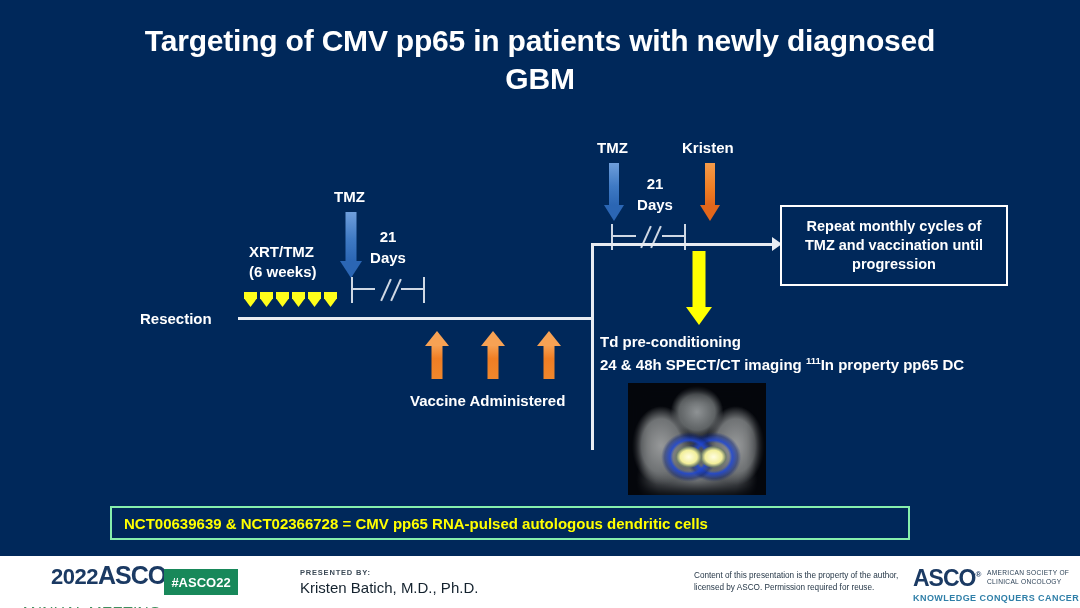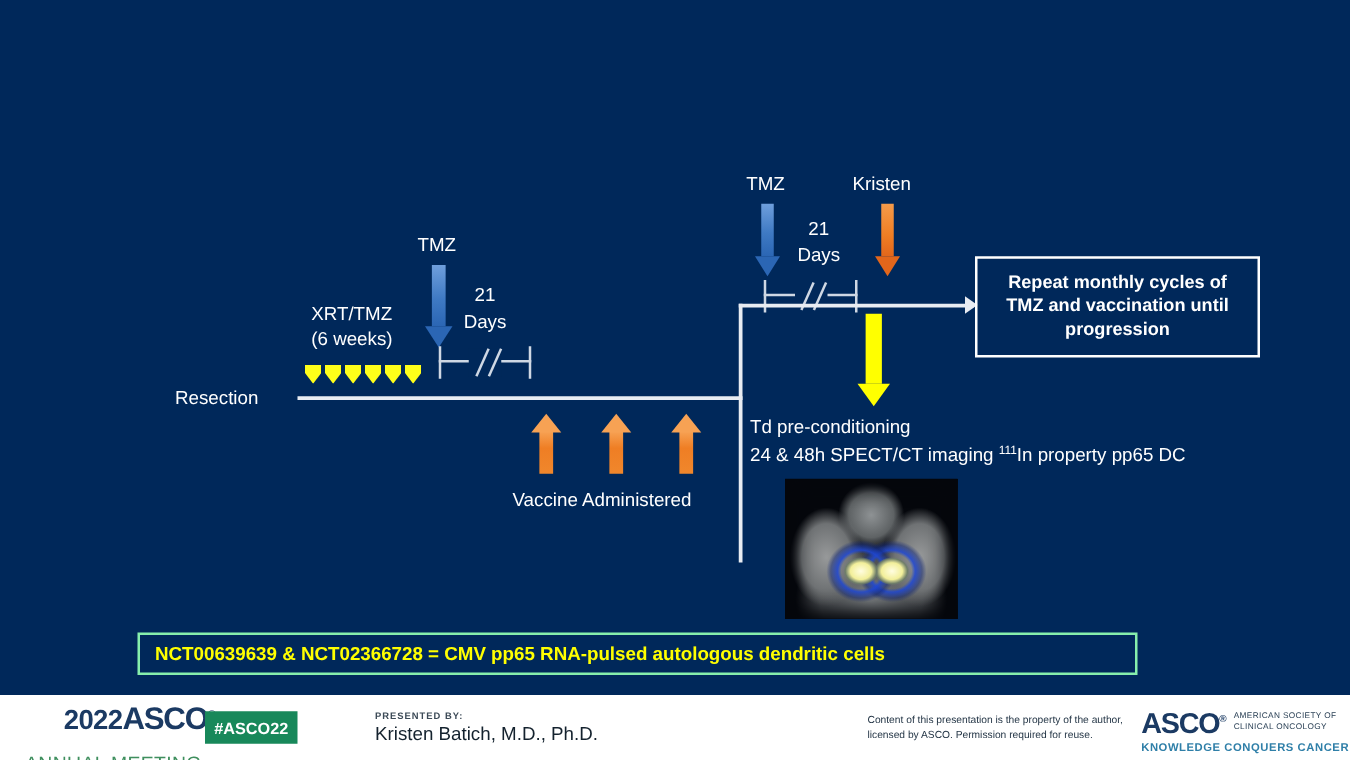--- a/index.html
+++ b/index.html
@@ -13,21 +13,21 @@
 
   
   #title{
     position:absolute;left:120px;top:22px;width:840px;
     text-align:center;color:#ffffff;
     font-size:30px;font-weight:bold;line-height:1.28;
     letter-spacing:-.2px;
   }
 
   
-  .lbl{position:absolute;color:#ffffff;font-weight:normal;white-space:pre;}
+  .lbl{position:absolute;color:#ffffff;font-weight:bold;white-space:pre;}
 
   
   .hline{position:absolute;background:#e8ecf2;height:3px;}
   .vline{position:absolute;background:#e8ecf2;width:3px;}
 
   
   .bracket{position:absolute;height:26px;}
   .bracket .bar{position:absolute;left:0;right:0;top:11px;height:2px;background:#cfd8e4;}
   .bracket .cap{position:absolute;top:0;width:2px;height:26px;background:#cfd8e4;}
   .bracket .capL{left:0;}
@@ -105,20 +105,21 @@
   #ascoLogoR .reg{font-size:8px;vertical-align:super;}
   #ascoLogoR .sub{position:absolute;left:74px;top:2px;font-size:6.6px;color:#2b4156;
      line-height:1.35;letter-spacing:.3px;}
   #ascoLogoR .tag{font-size:9px;color:#2f7fa8;letter-spacing:.45px;margin-top:3px;font-weight:bold;}
 </style>
 </head>
 <body>
 
 <div id="slide">
 
+  <div id="title">Targeting of CMV pp65 in patients with newly diagnosed GBM</div>
 
   <div class="lbl" style="left:334px;top:188px;font-size:15px;">TMZ</div>
 
   <div class="arrow dn blue" style="left:340px;top:212px;width:22px;height:66px;">
     <div class="shaft" style="width:11px;height:49px;"></div>
     <div class="head" style="border-left:11px solid transparent;border-right:11px solid transparent;border-top:17px solid #2b66b4;"></div>
   </div>
 
   <div class="lbl" style="left:368px;top:228px;font-size:15px;text-align:center;width:40px;">21</div>
   <div class="lbl" style="left:362px;top:249px;font-size:15px;text-align:center;width:52px;">Days</div>

